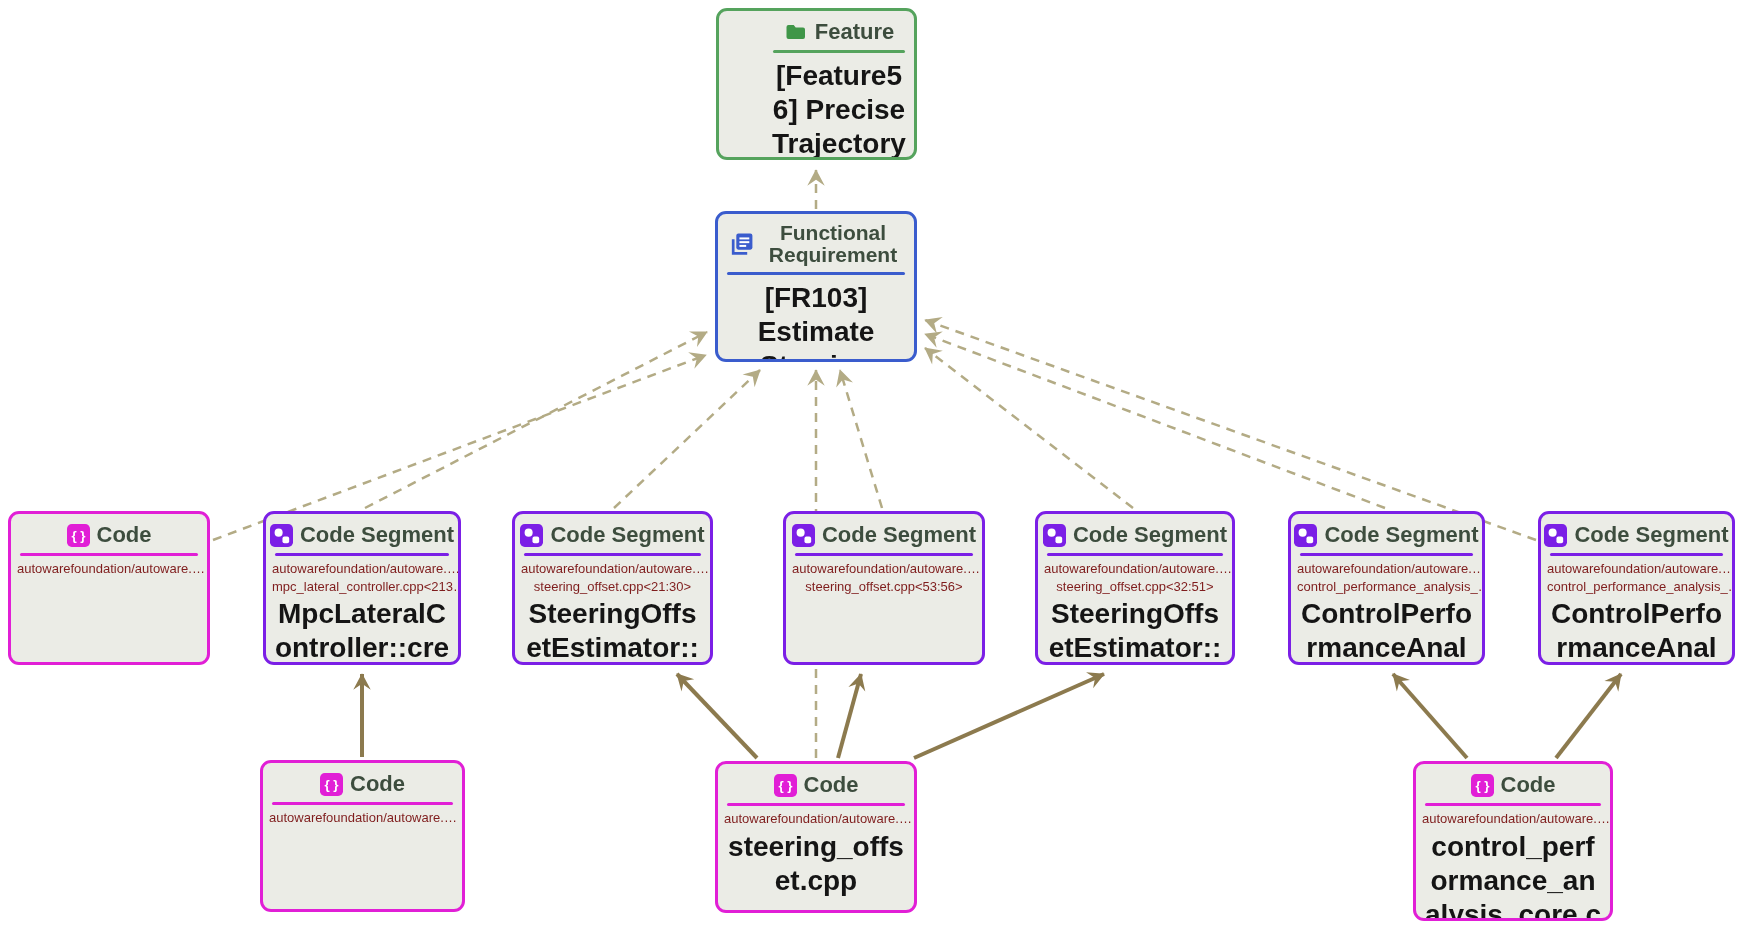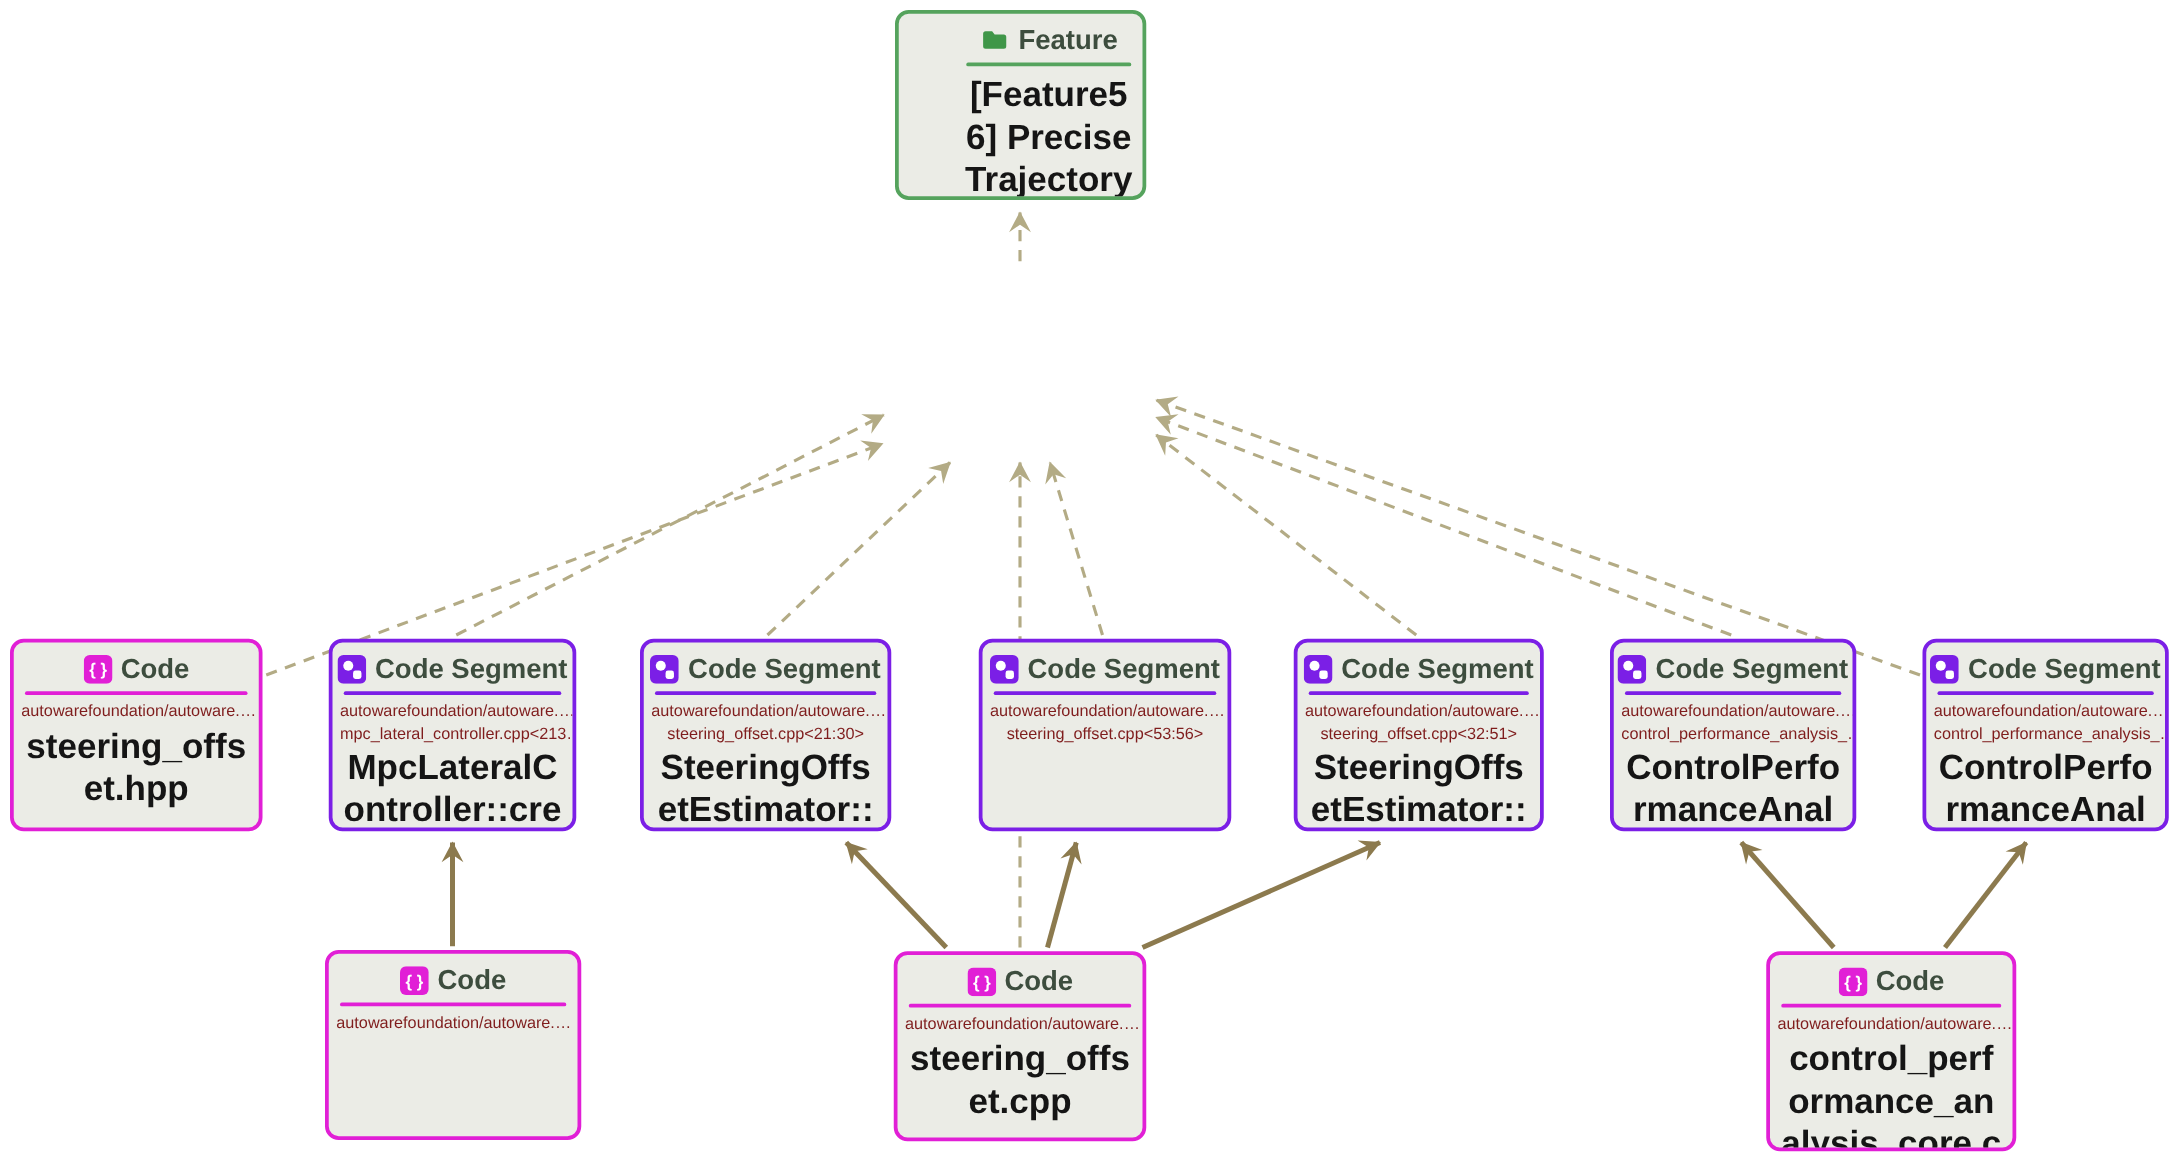--- a/index.html
+++ b/index.html
@@ -67,34 +67,49 @@
         <svg width="24" height="24" viewBox="0 0 24 24">
             <path d="M2.5 7a2 2 0 0 1 2-2h5.2l2 2.5H19a2 2 0 0 1 2 2V17a2 2 0 0 1-2 2H4.5a2 2 0 0 1-2-2z" fill="#3f9648"></path>
           </svg>
       </span>
       <span class="ttl">Feature</span>
     </div>
     <div class="rule"></div>
     <div class="body">[Feature56] Precise Trajectory Following</div>
   </div>
 
+  <div class="node freq" style="left:715px;top:211px;width:202px;height:151px;">
+    <div class="hdr">
+      <span class="icon">
+        <svg width="27" height="27" viewBox="0 0 26 26">
+          <path d="M5 8 v13.5 h13.5" fill="none" stroke="#3a5ccd" stroke-width="2.6"></path>
+          <rect x="8" y="2.5" width="15.5" height="15.5" rx="2" fill="#3a5ccd"></rect>
+          <rect x="11" y="6.2" width="9.5" height="1.9" fill="#fff"></rect>
+          <rect x="11" y="9.8" width="9.5" height="1.9" fill="#fff"></rect>
+          <rect x="11" y="13.4" width="6.5" height="1.9" fill="#fff"></rect>
+        </svg>
+      </span>
+      <span class="ttl2">Functional Requirement</span>
+    </div>
+    <div class="rule"></div>
+    <div class="body">[FR103] Estimate Steering Offset</div>
+  </div>
 
   <div class="node code" style="left:8px;top:511px;width:202px;height:154px;">
     <div class="hdr">
       <span class="icon">
         <svg width="23" height="23" viewBox="0 0 24 24">
             <rect width="24" height="24" rx="5" fill="#e11fd6"></rect>
             <text x="12" y="17" font-size="14" font-weight="bold" fill="#fff" text-anchor="middle">{ }</text>
           </svg>
       </span>
       <span class="ttl">Code</span>
     </div>
     <div class="rule"></div>
     <div class="sub">autowarefoundation/autoware.…</div>
-    <div class="body">steering_offset.hpp</div>
   </div>
 
   <div class="node codeseg" style="left:263px;top:511px;width:198px;height:154px;">
     <div class="hdr">
       <span class="icon">
         <svg width="23" height="23" viewBox="0 0 24 24">
             <rect width="24" height="24" rx="5" fill="#7b1fe6"></rect>
             <circle cx="9" cy="9" r="4.2" fill="#fff"></circle>
             <rect x="13" y="13" width="7" height="7" rx="2" fill="#fff"></rect>
           </svg>

